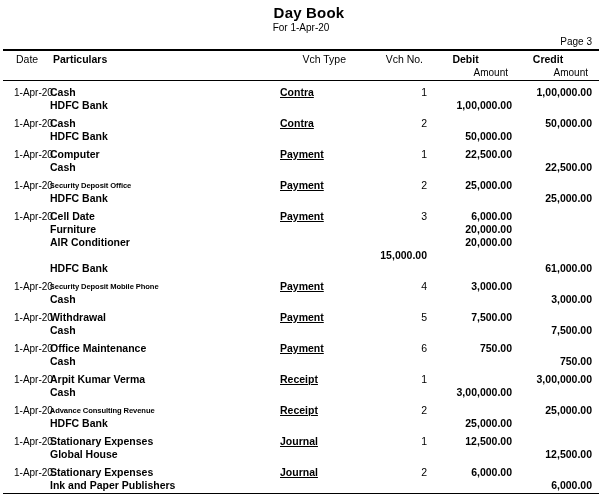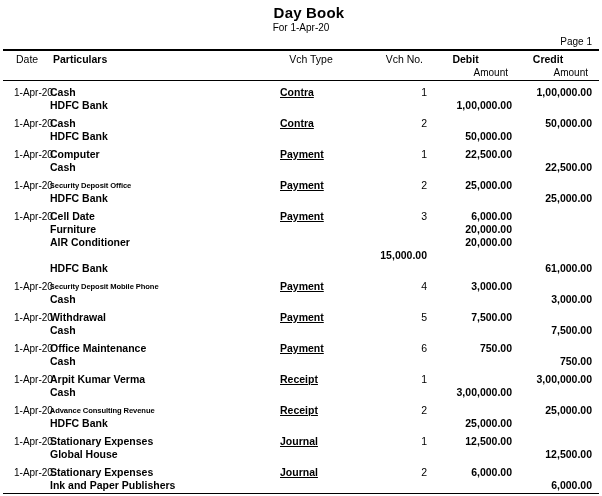--- a/index.html
+++ b/index.html
@@ -11,21 +11,21 @@
     font-size:15px;font-weight:bold;letter-spacing:.2px;}
   .subtitle{position:absolute;top:22px;left:0;right:0;text-align:center;font-size:10px;}
   .page-num{position:absolute;top:36px;right:10px;font-size:10px;}
   .rule-top{position:absolute;top:49px;left:3px;right:3px;border-top:2px solid #000;height:0;}
   .rule-mid{position:absolute;top:80px;left:3px;right:3px;border-top:1px solid #000;height:0;}
   .rule-bot{position:absolute;top:493px;left:3px;right:3px;border-top:1px solid #000;height:0;}
   .grid6{display:grid;grid-template-columns:36px 1fr 70px 77px 85px 80px;}
   .head{position:absolute;top:53px;left:6px;width:582px;font-size:10.5px;line-height:13px;}
   .h-date{padding-left:10px;}
   .h-part{font-weight:bold;padding-left:11px;}
-  .h-type{text-align:center;}
+  .h-type{text-align:right;}
   .h-no{text-align:right;}
   .h-amt{text-align:right;}
   .h-amt .lbl{font-weight:bold;text-align:center;}
   .h-amt .sub{font-weight:normal;font-size:10px;}
   .rows{position:absolute;top:86px;left:10px;width:582px;}
   .voucher{margin-bottom:5px;}
   .vline{line-height:13px;font-size:10.5px;}
   .c-date{font-size:10px;padding-left:4px;white-space:nowrap;}
   .c-name{font-weight:bold;padding-left:4px;white-space:nowrap;overflow:visible;}
   .vline.sub .c-name{padding-left:4px;}
@@ -33,21 +33,21 @@
   .c-type{font-weight:bold;text-decoration:underline;}
   .c-no{text-align:right;}
   .c-debit,.c-credit{text-align:right;font-weight:bold;}
 </style>
 </head>
 <body>
 
 <div class="page">
   <div class="title">Day Book</div>
   <div class="subtitle">For 1-Apr-20</div>
-  <div class="page-num">Page 1</div>
+  <div class="page-num">Page 3</div>
 
   <div class="rule-top"></div>
 
   <div class="head grid6">
     <div class="h-date">Date</div>
     <div class="h-part">Particulars</div>
     <div class="h-type">Vch Type</div>
     <div class="h-no">Vch No.</div>
     <div class="h-amt">
       <div class="lbl">Debit</div>

